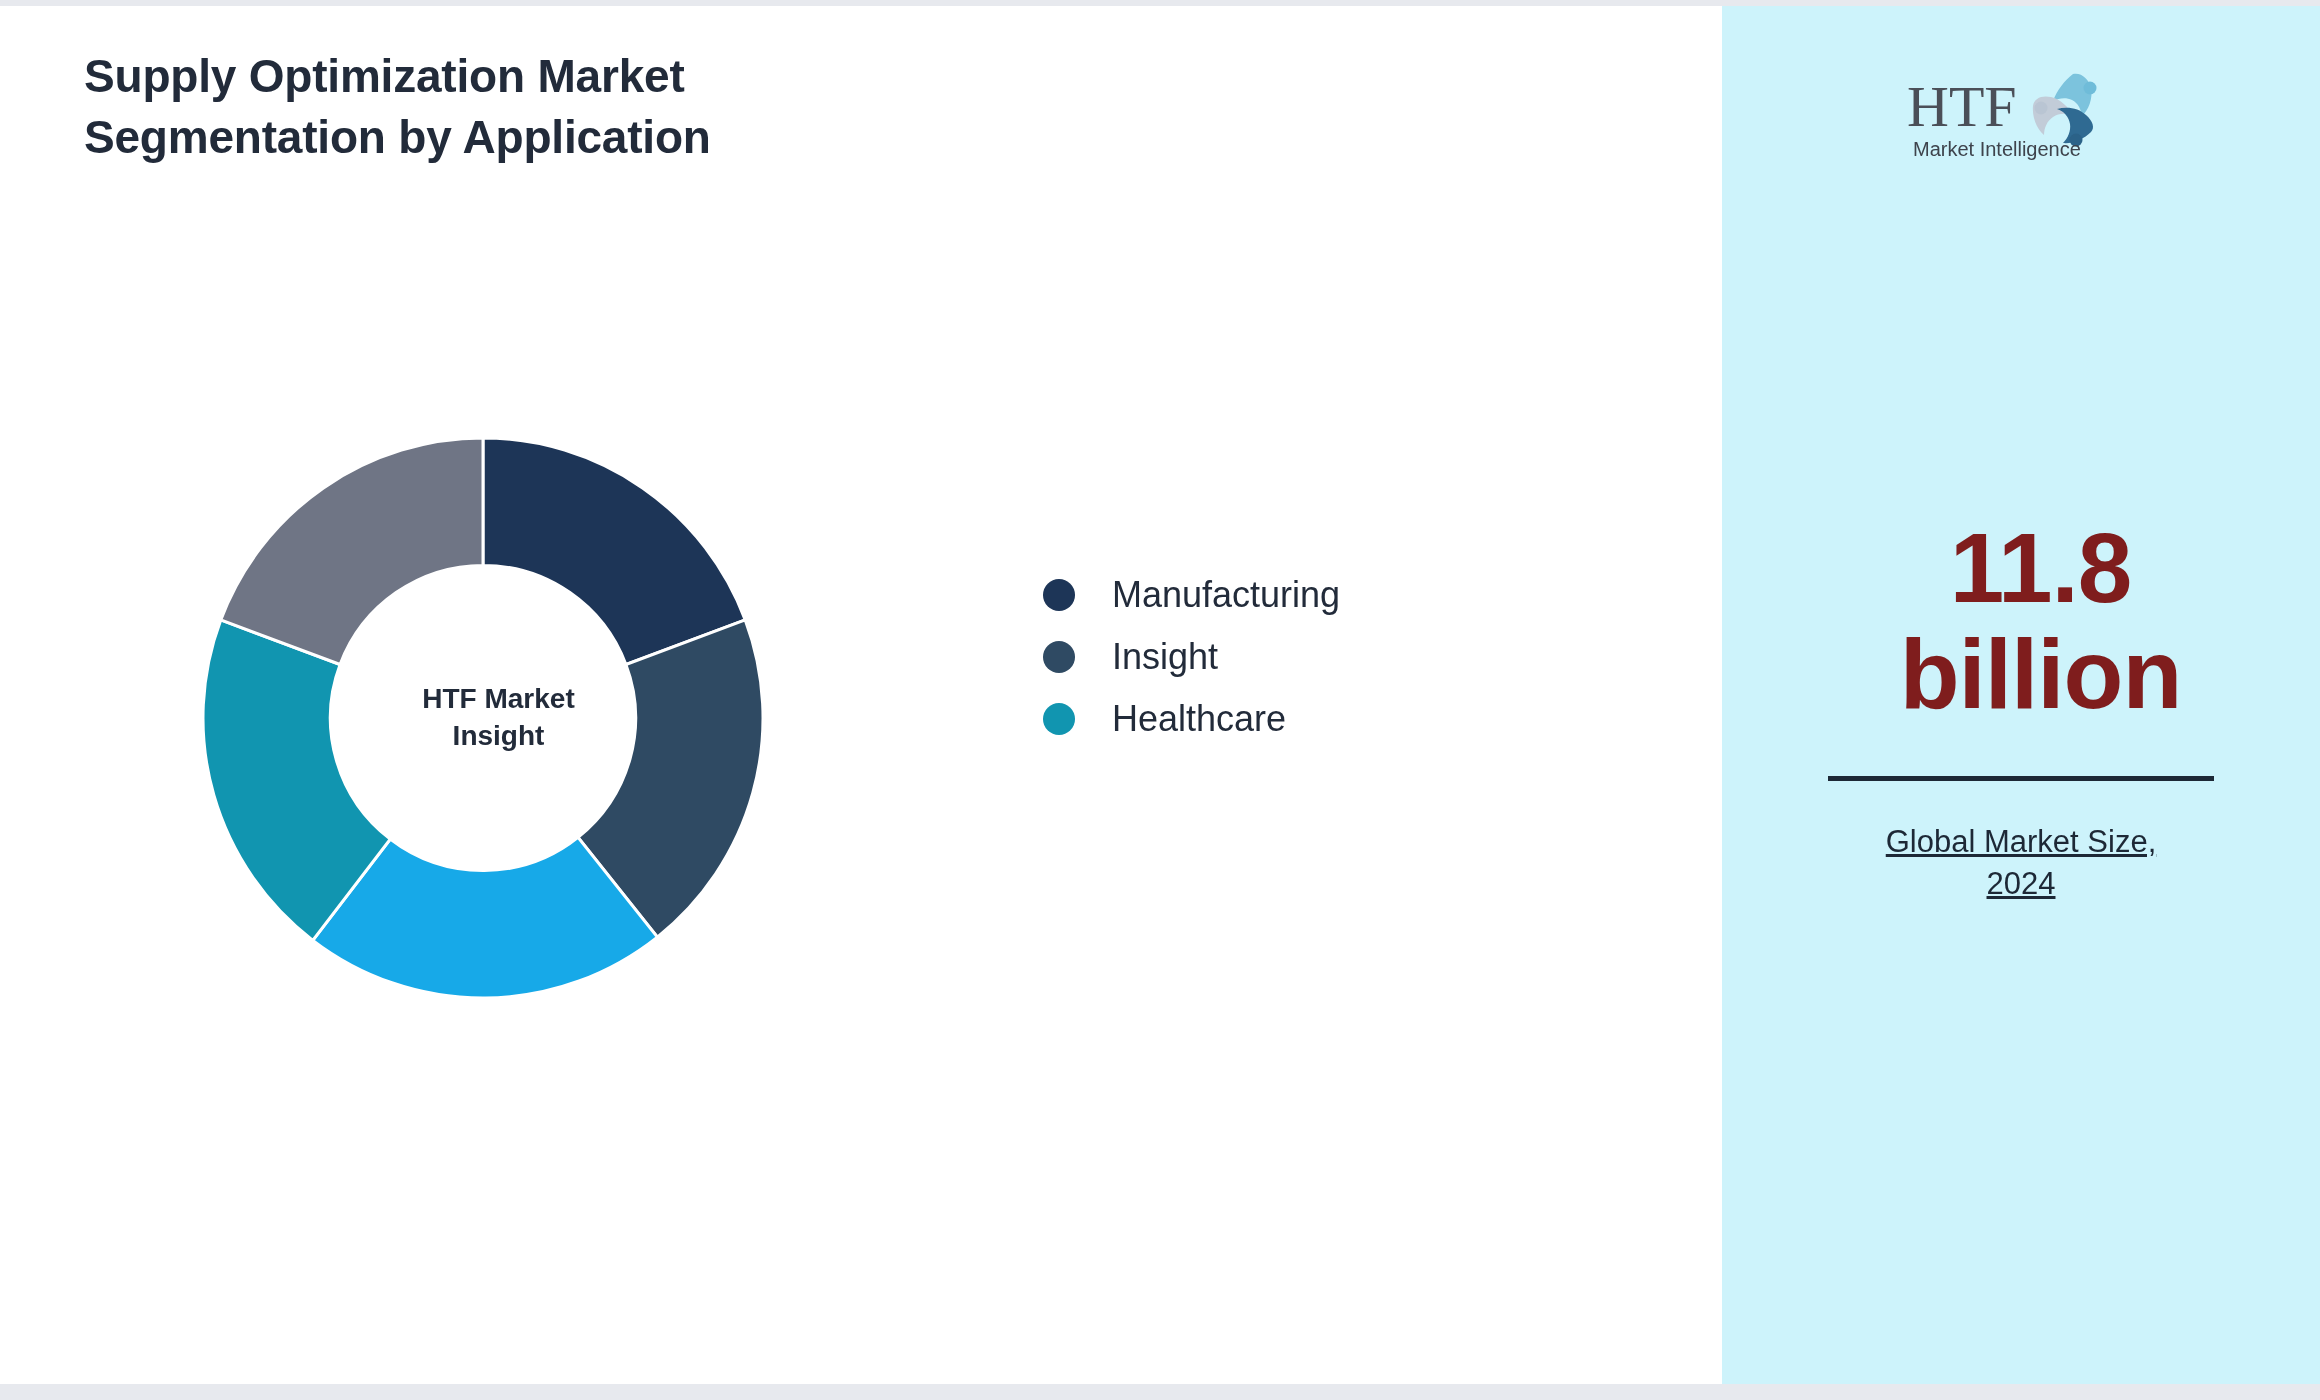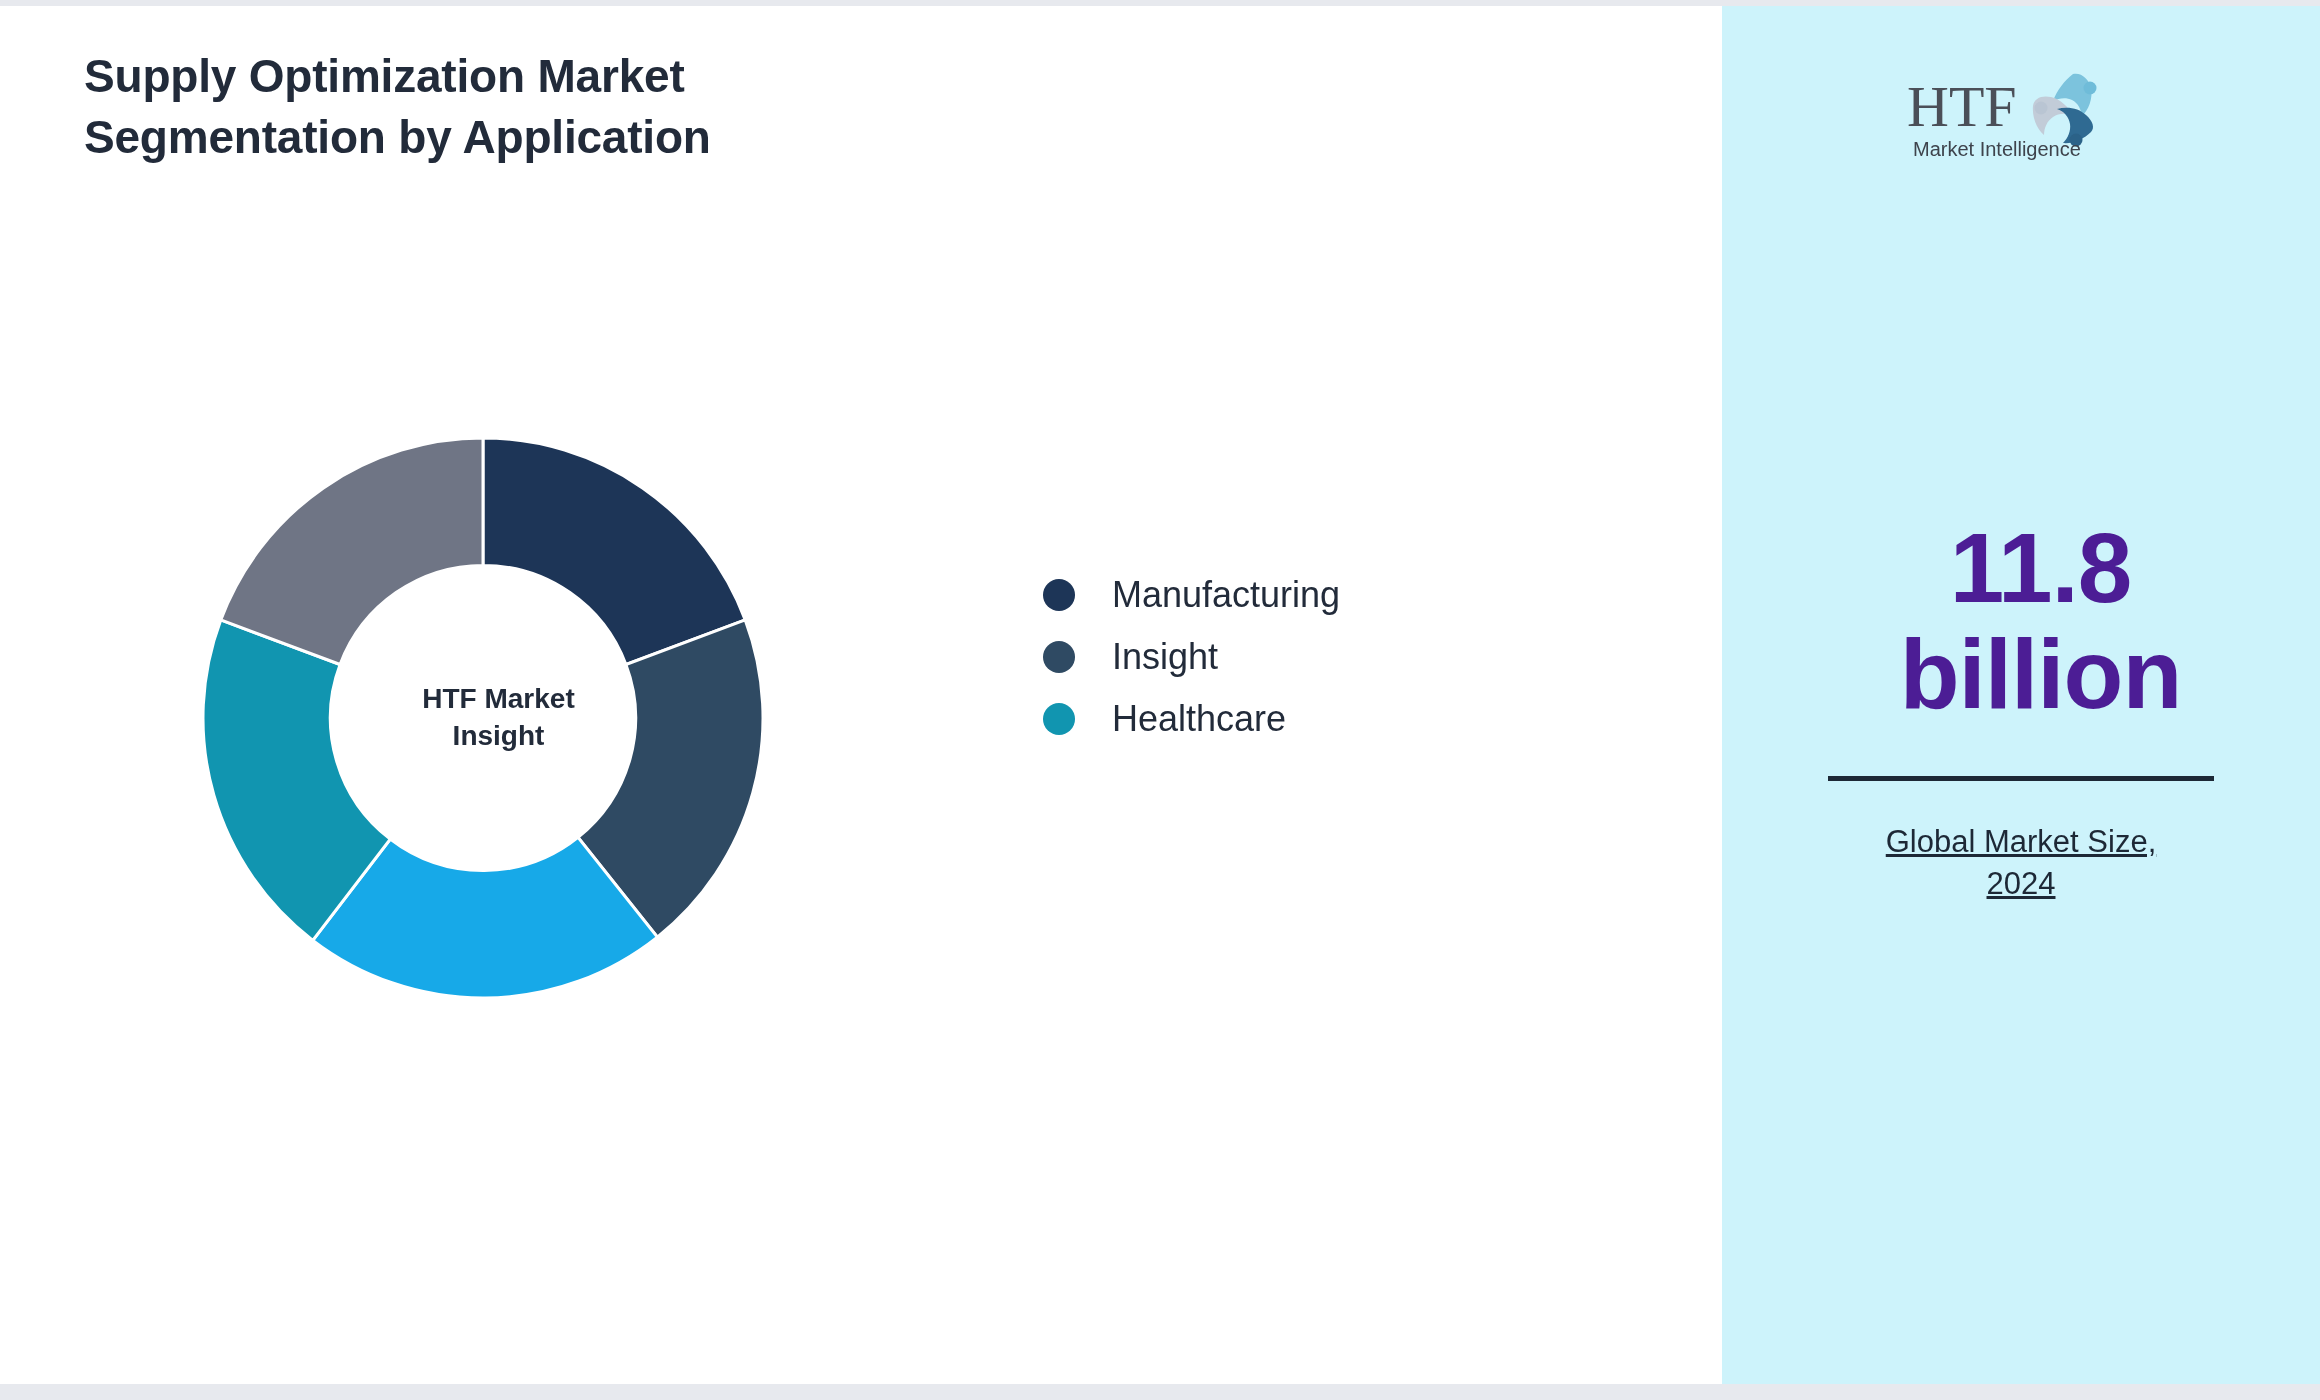--- a/index.html
+++ b/index.html
@@ -124,21 +124,21 @@
     position: absolute;
     left: 0;
     right: 0;
     top: 510px;
     text-align: center;
   }
   .stat-value {
     font-size: 98px;
     font-weight: bold;
     line-height: 1.08;
-    color: #4c1d95;
+    color: #7f1d1d;
     letter-spacing: -1px;
     margin-left: 39px;
   }
   .stat-value span { display: block; }
 
   .stat-divider {
     width: 386px;
     height: 5px;
     background: #1d2836;
     margin: 48px auto 0 auto;

